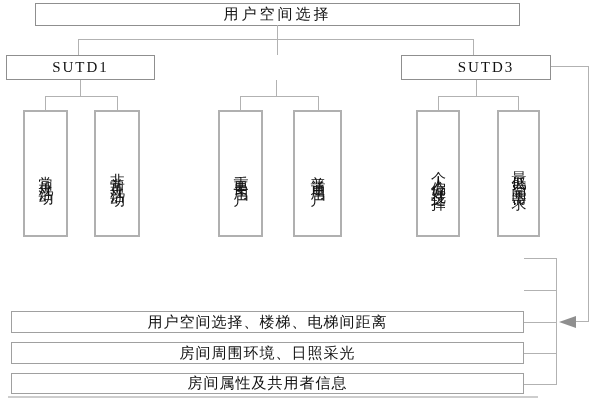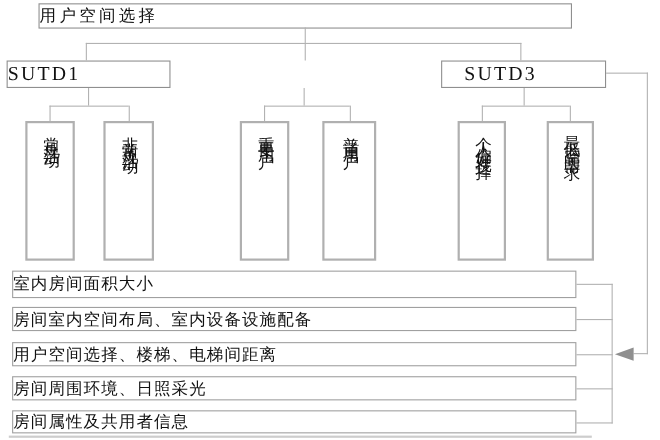--- a/index.html
+++ b/index.html
@@ -2,24 +2,24 @@
 <html><head>
 <meta charset="utf-8">
 <style>
   html,body{margin:0;padding:0;background:#ffffff;}
   #canvas{
     position:relative;width:600px;height:400px;background:#ffffff;overflow:hidden;
     font-family:"Liberation Serif","DejaVu Serif",serif;color:#111111;
   }
   .box{
     position:absolute;box-sizing:border-box;background:#ffffff;
-    border:1px solid #8f8f8f;display:flex;align-items:center;
+    border:1px solid #8f8f8f;display:flex;align-items:center;justify-content:center;
   }
   .root{font-size:15px;letter-spacing:3px;}
-  .sutd{font-size:18px;letter-spacing:2px;}
+  .sutd{font-size:15px;letter-spacing:2px;}
   .vbox{
     border:2px solid #b0b0b0;
     writing-mode:vertical-rl;text-orientation:upright;
     font-size:15px;letter-spacing:5px;line-height:1;
   }
   .bar{
     left:11px;width:513px;border:1px solid #a0a0a0;
     font-size:15px;letter-spacing:1px;
   }
   .line{position:absolute;background:#b2b2b2;}
@@ -79,26 +79,20 @@
   <div class="box vbox" style="left:293px;top:110px;width:49px;height:127px;">
     <span>普通用户</span>
   </div>
   <div class="box vbox" style="left:416px;top:110px;width:44px;height:127px;">
     <span>个人偏好选择</span>
   </div>
   <div class="box vbox" style="left:497px;top:110px;width:43px;height:127px;">
     <span>最低空间需求</span>
   </div>
 
-  <div class="box bar" style="top:246px;height:25px;">
-    <span>室内房间面积大小</span>
-  </div>
-  <div class="box bar" style="top:279px;height:22px;">
-    <span>房间室内空间布局、室内设备设施配备</span>
-  </div>
   <div class="box bar" style="top:311px;height:22px;">
     <span>用户空间选择、楼梯、电梯间距离</span>
   </div>
   <div class="box bar" style="top:342px;height:22px;">
     <span>房间周围环境、日照采光</span>
   </div>
   <div class="box bar" style="top:373px;height:21px;">
     <span>房间属性及共用者信息</span>
   </div>
 

